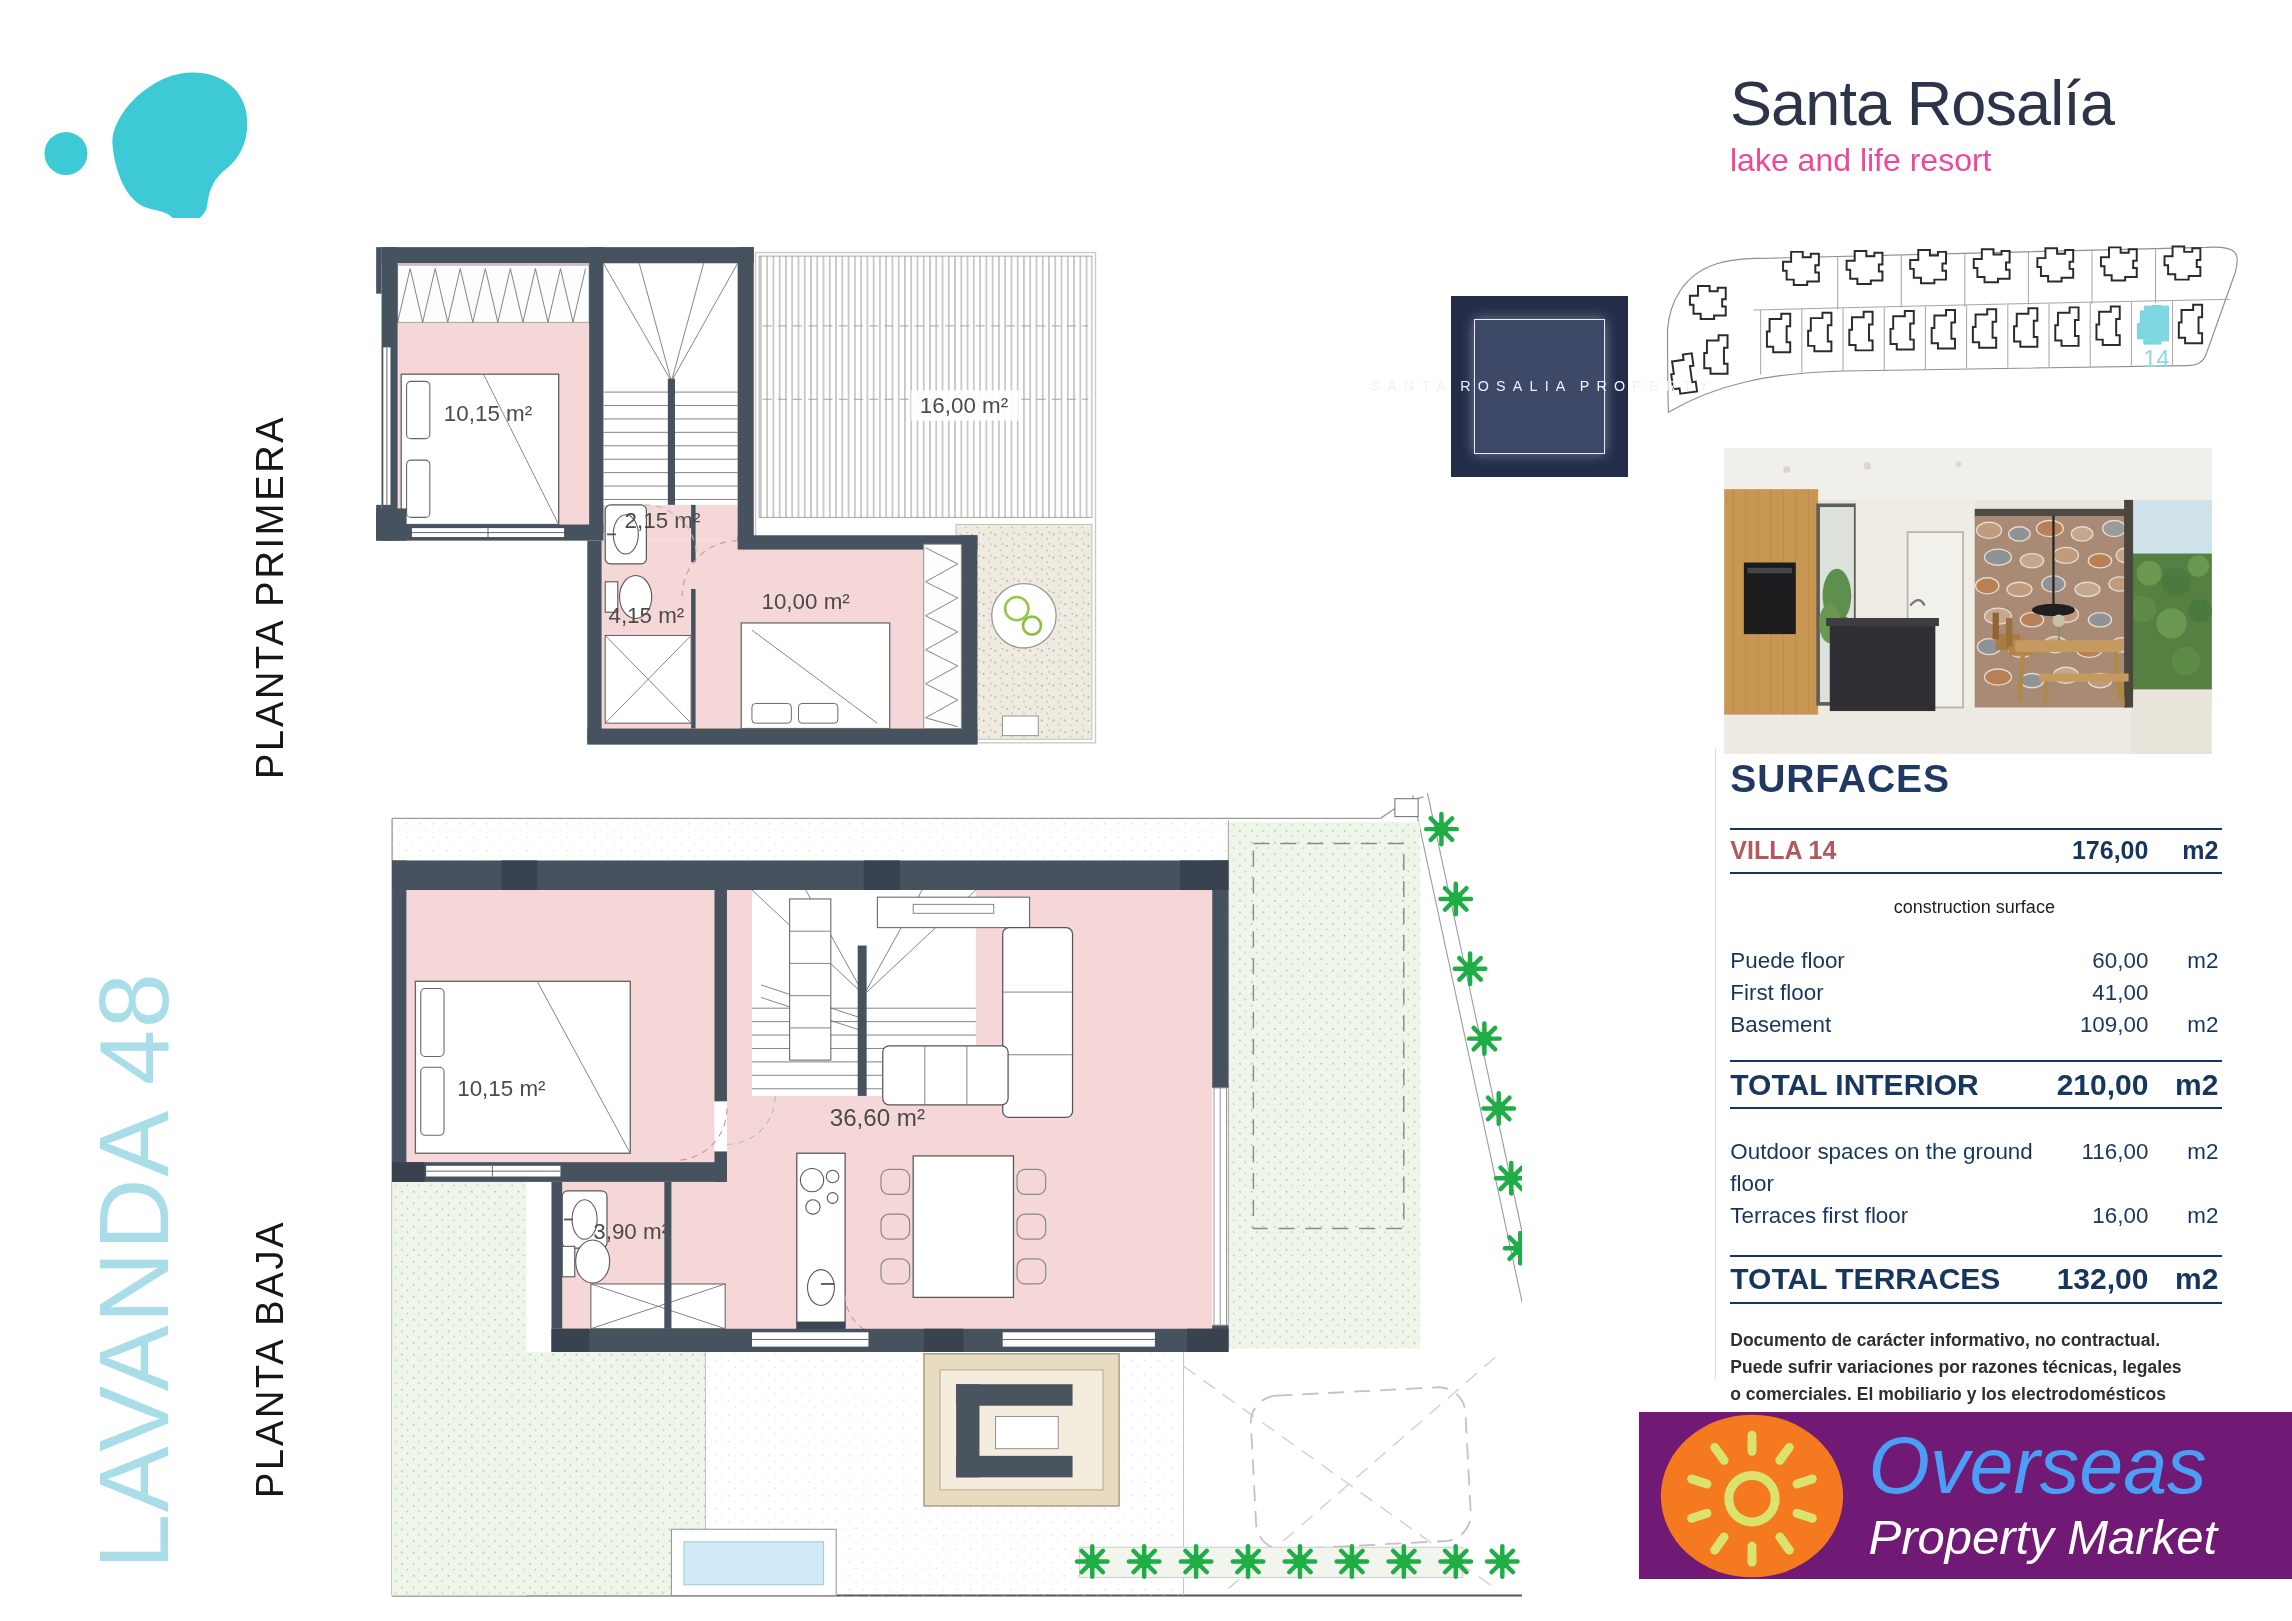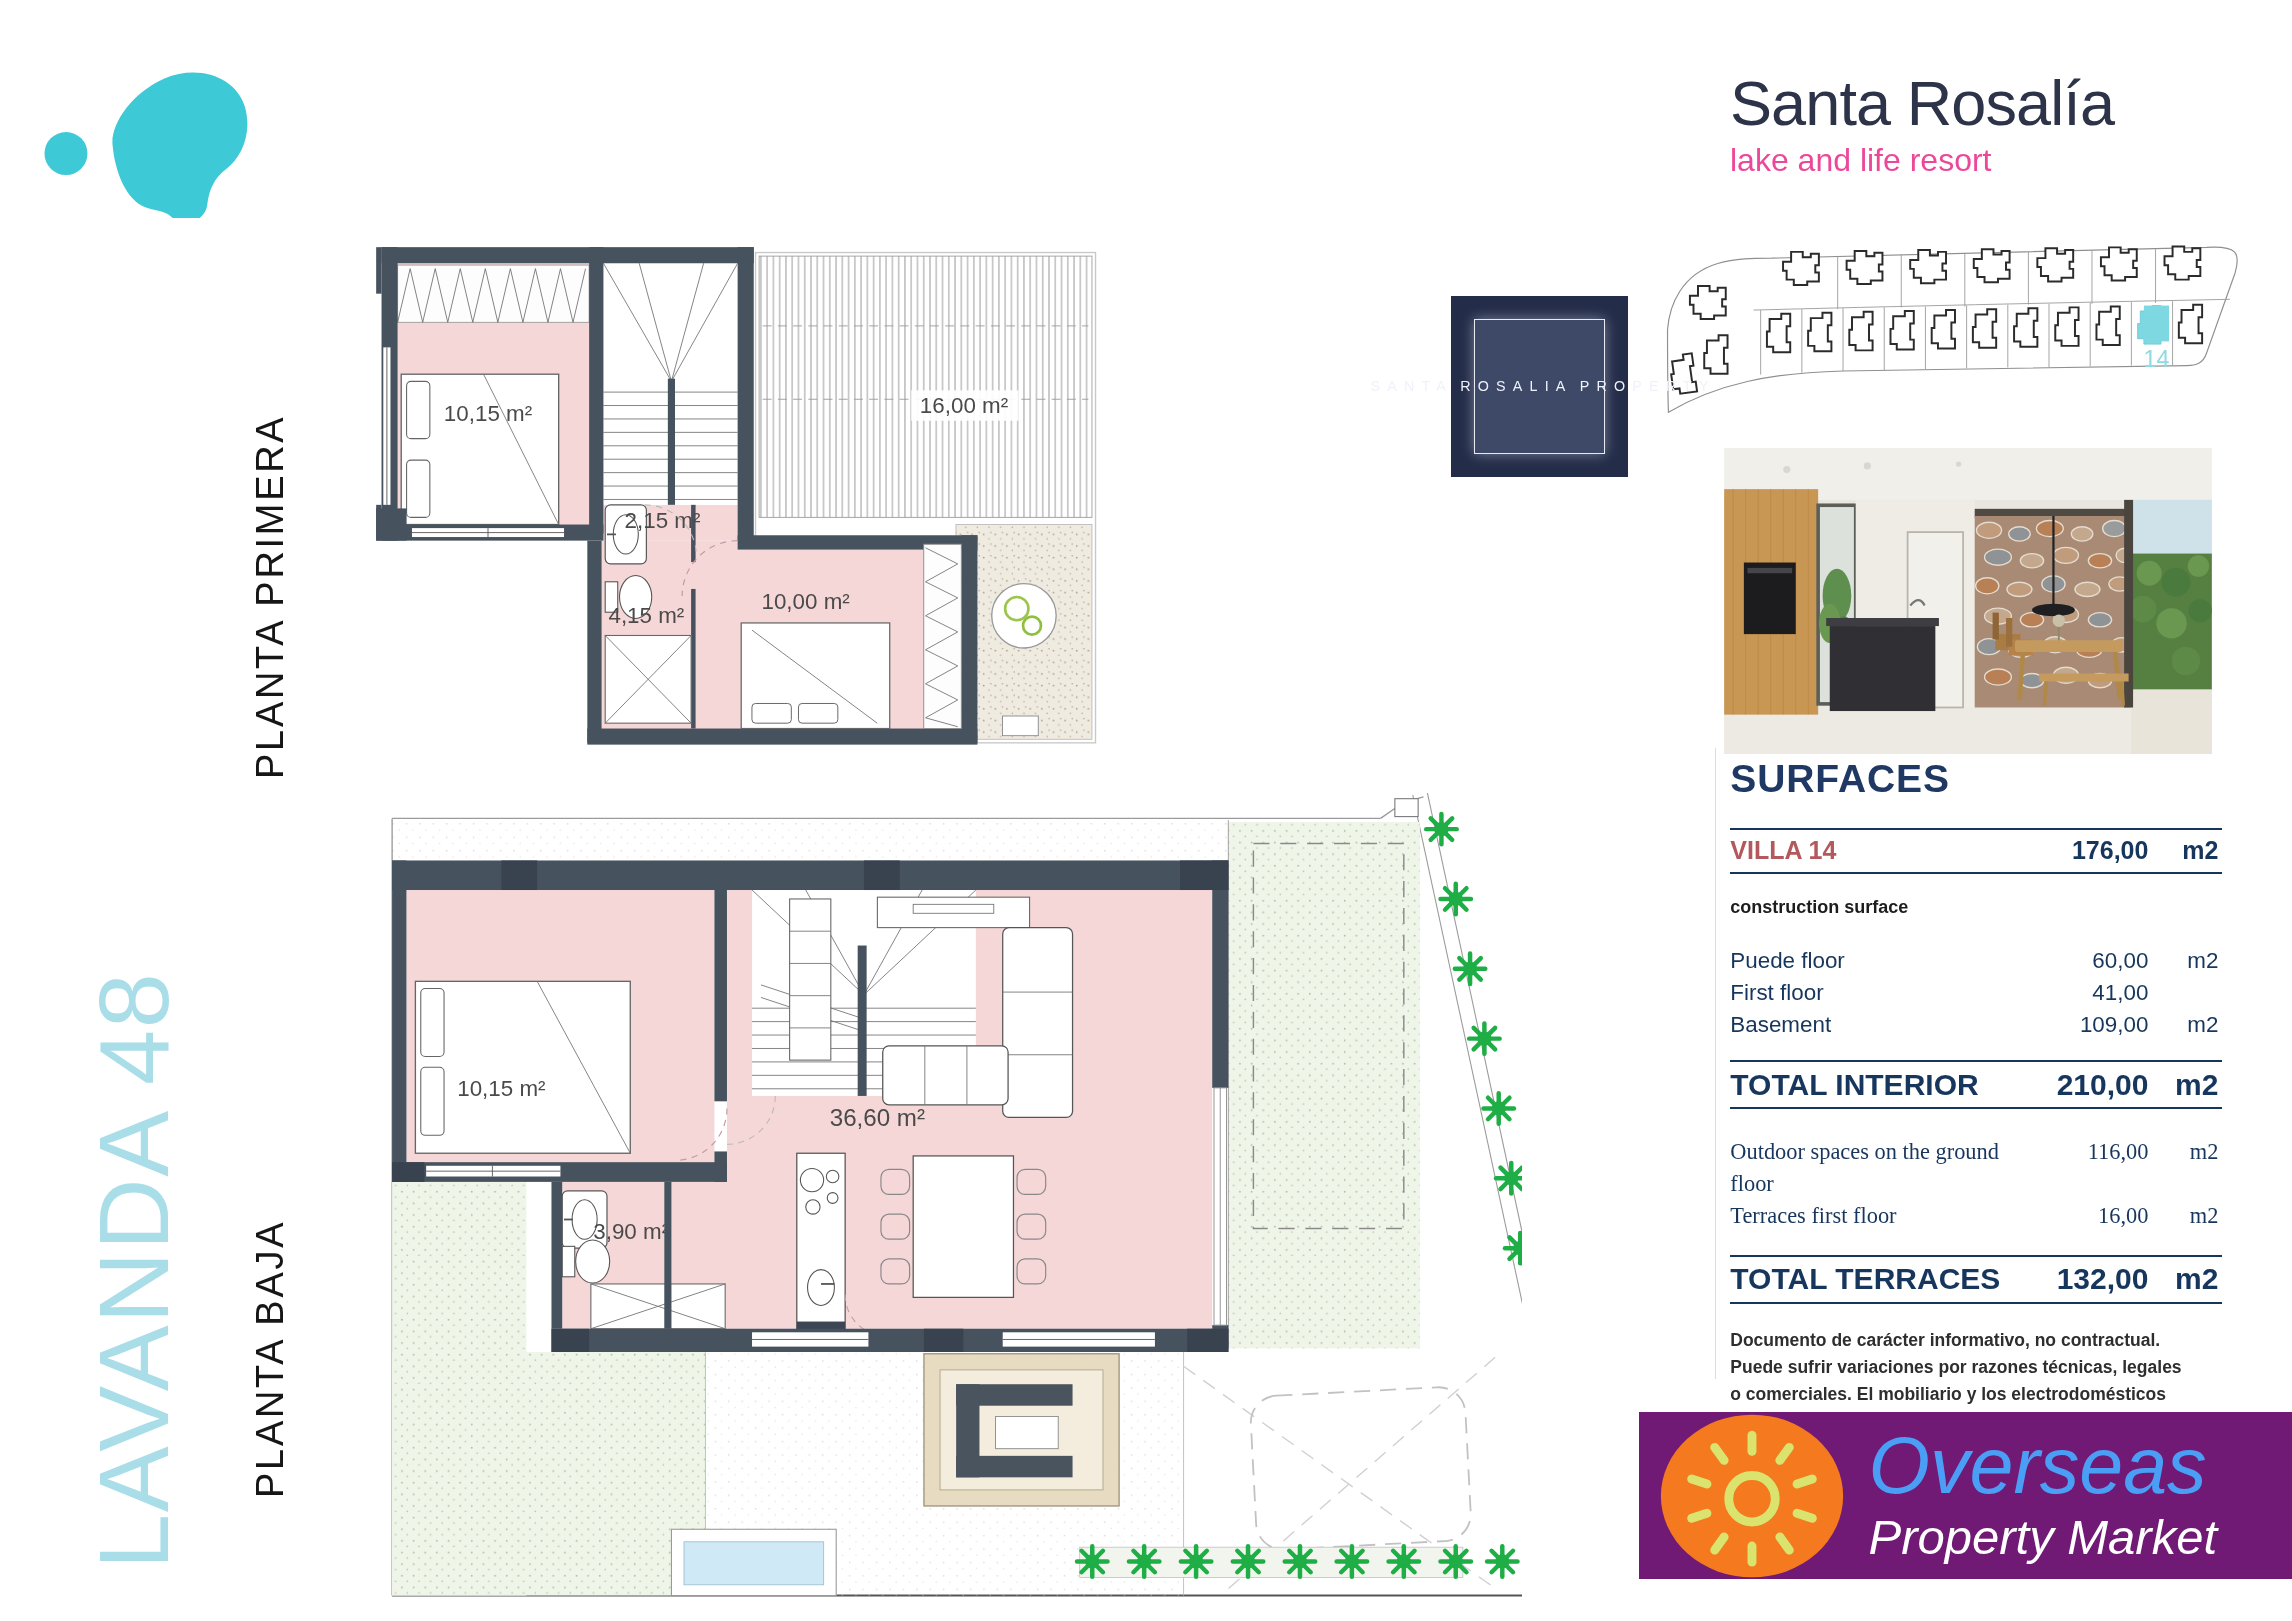--- a/index.html
+++ b/index.html
@@ -26,26 +26,26 @@
   #surfaces{left:1715px;top:748px;width:507px;height:631px;border-left:1.8px solid #DCDCDC;
      padding-left:14.3px;box-sizing:border-box;color:#17365D;}
   #surfaces .title{font-size:39px;font-weight:700;letter-spacing:0.9px;color:#1F3864;margin:9px 0 27px;}
   .trow{display:flex;align-items:baseline;}
   .trow .lab{flex:1;}
   .trow .val{width:107px;text-align:right;}
   .trow .unit{width:70px;text-align:right;}
   #villa-row{border-top:2.7px solid #17365D;border-bottom:2.7px solid #17365D;padding:6.3px 3.6px 6.3px 0;
      font-size:25px;font-weight:700;}
   #villa-row .lab{color:#B3585C;}
-  #surfaces .note{font-size:18px;color:#1d1d1d;text-align:left;margin:23px 3.6px 27px 0;font-weight:700;}
+  #surfaces .note{font-size:18px;color:#1d1d1d;text-align:center;margin:23px 3.6px 27px 0;font-weight:400;}
   .datarow{font-size:22.4px;font-weight:500;line-height:32px;padding-right:3.6px;}
   .totalrow{border-top:2.7px solid #17365D;border-bottom:2.7px solid #17365D;font-size:30px;font-weight:700;
      padding:5.4px 3.6px 5.4px 0;}
   #ti-row{margin-top:19.7px;}
-  #outdoor-rows{margin-top:27px;font-family:Liberation Serif, serif;}
+  #outdoor-rows{margin-top:27px;}
   #tt-row{margin-top:23px;}
   .disc{font-size:17.5px;color:#2e2e2e;line-height:1.55;width:466px;}
   #disc-es{margin-top:23px;font-weight:600;}
   #disc-en{margin-top:16px;font-weight:500;}
   
   #banner{left:1639px;top:1412px;width:654px;height:167px;background:#701a75;display:flex;align-items:center;}
   #banner .suncircle{margin-left:18px;flex:0 0 auto;}
   #banner .words{margin-left:21.5px;font-style:italic;}
   #banner .w1{font-size:79px;color:#4B9EF5;line-height:1;}
   #banner .w2{font-size:49px;color:#ffffff;line-height:1.15;margin-top:3.6px;}

